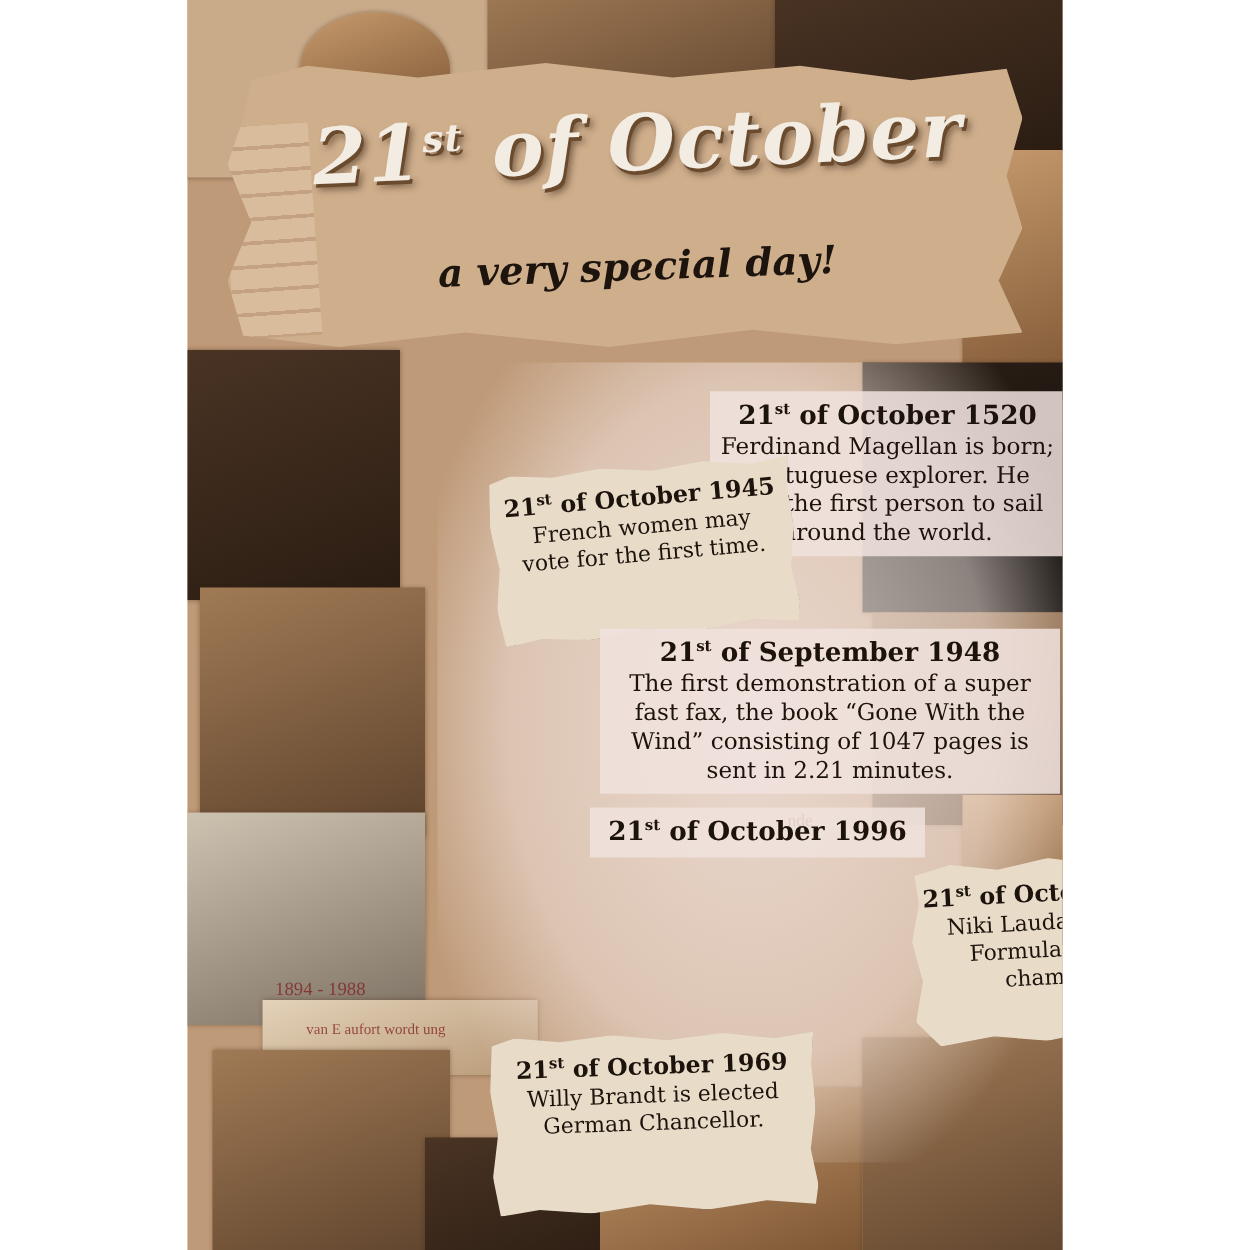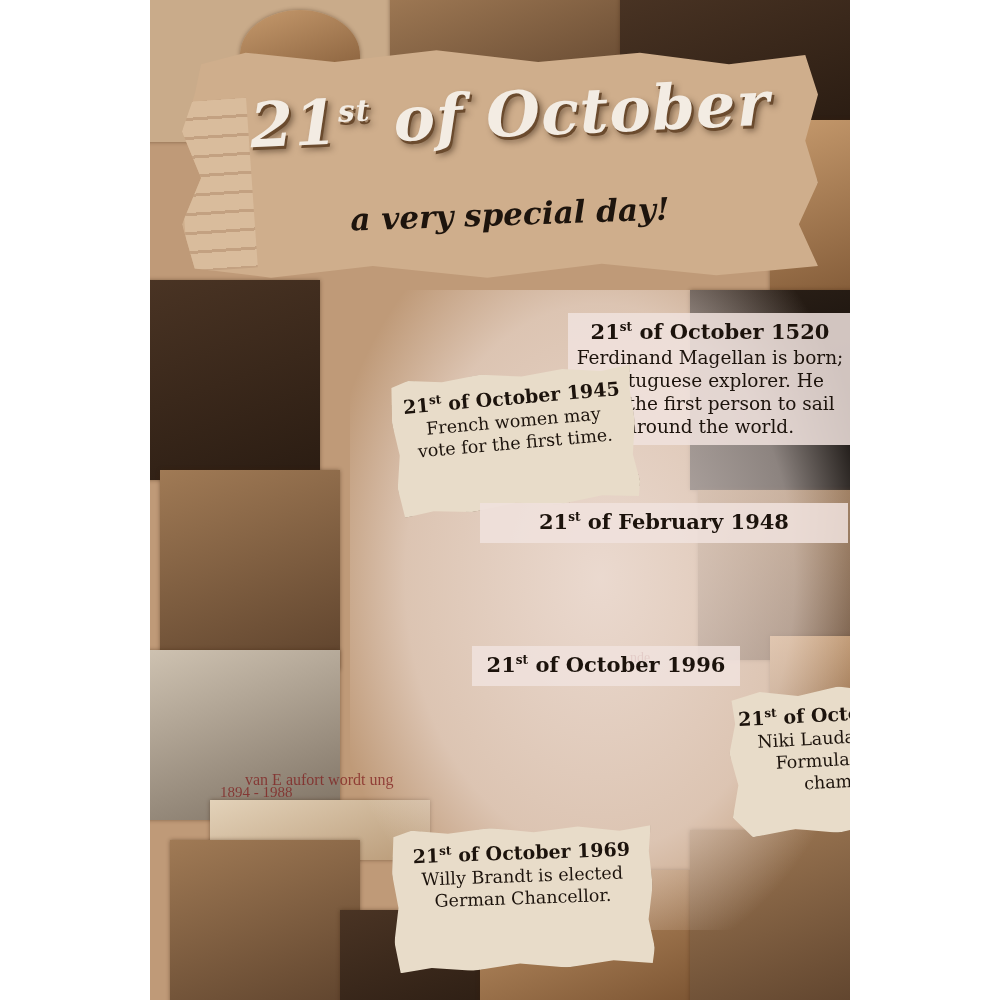--- a/index.html
+++ b/index.html
@@ -178,21 +178,21 @@
     <div class="photo f-light" style="left:60px;top:800px;width:220px;height:60px;"></div>
     <div class="photo f-mid" style="left:20px;top:840px;width:190px;height:170px;"></div>
 
     <div class="photo f-dark" style="left:190px;top:910px;width:180px;height:100px;"></div>
     <div class="photo f-warm" style="left:330px;top:870px;width:210px;height:140px;"></div>
     <div class="photo f-mid" style="left:540px;top:830px;width:180px;height:180px;"></div>
 
     <div style="position:absolute;left:200px;top:290px;width:500px;height:640px;background:radial-gradient(ellipse at 50% 45%, rgba(244,231,226,.82) 0%, rgba(244,231,226,.55) 55%, rgba(244,231,226,0) 80%);"></div>
 
     <div class="collage-text" style="left:70px;top:784px;font-size:15px;">1894 - 1988</div>
-    <div class="collage-text" style="left:95px;top:771px;font-size:16px;">van E aufort wordt ung</div>
+    <div class="collage-text" style="left:95px;top:816px;font-size:12px;">van E aufort wordt ung</div>
     <div class="collage-text" style="left:480px;top:650px;font-size:14px;">nde</div>
     <div class="collage-text" style="left:292px;top:930px;font-size:14px;">van</div>
   </div>
 
   <div id="banner">
     <div id="banner-strip"></div>
   </div>
   <div id="title">
     <span>21</span><sup>st</sup><span> of October</span>
   </div>
@@ -207,22 +207,23 @@
 
   <div class="panel cream torn-1" id="ev1945">
     <p class="event-head">
       <span>21</span><sup>st</sup><span> of October 1945</span>
     </p>
     <p class="event-body">French women may vote for the first time.</p>
   </div>
 
   <div class="panel pinkish" id="ev1948">
     <p class="event-head">
-      <span>21</span><sup>st</sup><span> of February 1948</span>
-    </p>
+      <span>21</span><sup>st</sup><span> of September 1948</span>
+    </p>
+    <p class="event-body">The first demonstration of a super fast fax, the book “Gone With the Wind” consisting of 1047 pages is sent in 2.21 minutes.</p>
   </div>
 
   <div class="panel pinkish" id="ev1996">
     <p class="event-head">
       <span>21</span><sup>st</sup><span> of October 1996</span>
     </p>
   </div>
 
   <div class="panel cream torn-2" id="ev1984">
     <p class="event-head">

